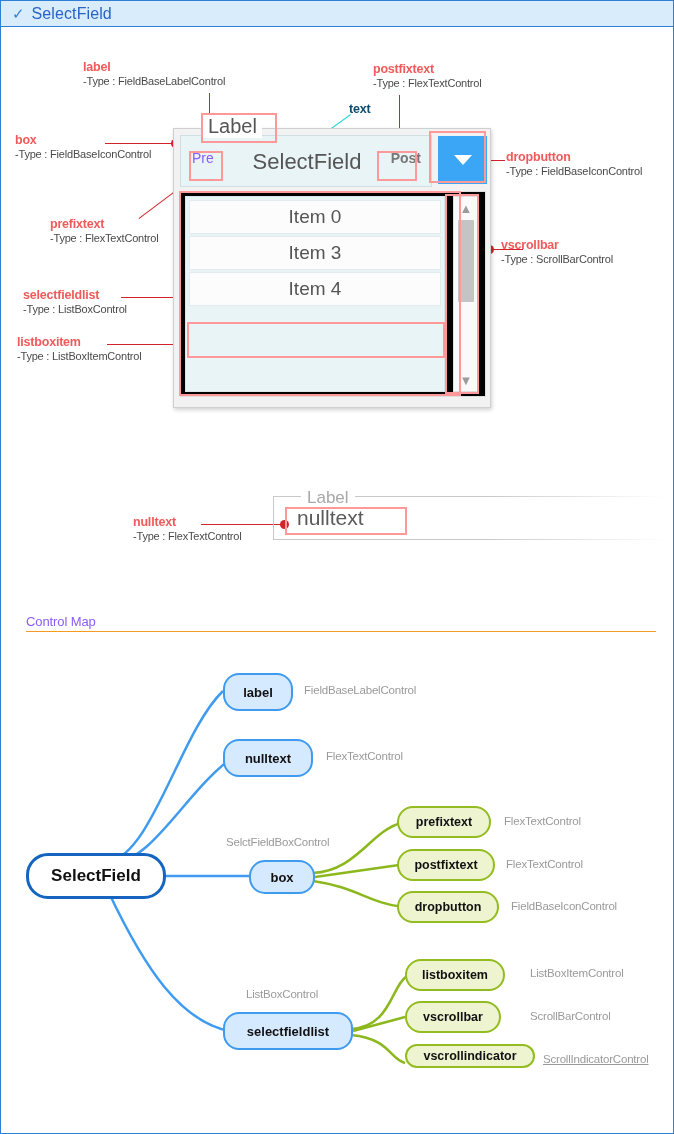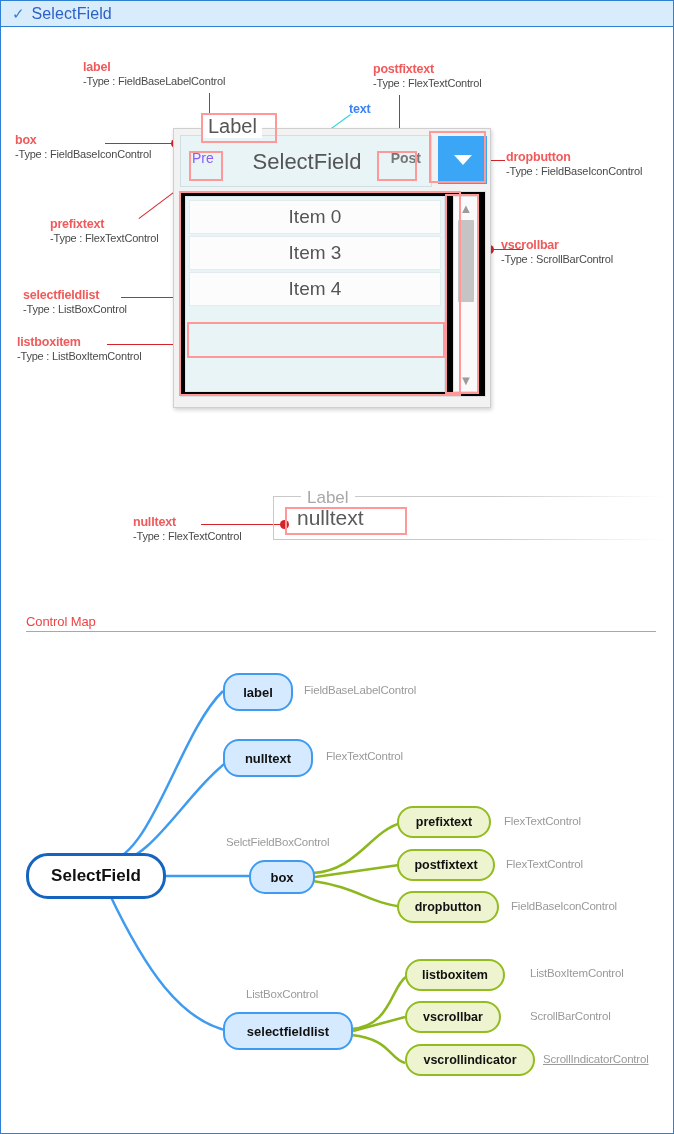--- a/index.html
+++ b/index.html
@@ -33,21 +33,21 @@
   
   .ann{position:absolute;white-space:nowrap;}
   .ann .nm{
     color:#f05a5a;font-size:12.5px;font-weight:bold;display:block;line-height:13px;
     letter-spacing:-0.2px;
   }
   .ann .tp{
     color:#4a4a4a;font-size:11px;display:block;line-height:13px;margin-top:1px;
     letter-spacing:-0.2px;
   }
-  .ann.teal .nm{color:#3b82f6;}
+  .ann.teal .nm{color:#0c4a6e;}
 
   
   .lead{position:absolute;background:#d4242a;}
   .lead.h{height:1px;}
   .lead.v{width:1px;}
   .dot{position:absolute;width:9px;height:9px;border-radius:50%;background:#d4242a;}
   .dot.cyan{background:#13dede;width:9px;height:9px;}
   .diag{position:absolute;transform-origin:0 0;height:1px;background:#d4242a;}
   .diag.cy{background:#25d8d8;}
 
@@ -138,21 +138,21 @@
     position:absolute;left:28px;top:0px;background:#fff;padding:0 6px;
     font-size:17px;color:#a8a8a8;line-height:19px;
   }
   #nullwidget .nulltxt{
     position:absolute;left:24px;top:18px;font-size:21px;color:#5a5a5a;
   }
 
   
   #cmHead{position:absolute;left:25px;top:611px;}
   #cmHead .t{
-    color:#ef4444;font-size:13px;letter-spacing:-0.1px;
+    color:#8b5cf6;font-size:13px;letter-spacing:-0.1px;
   }
   #cmRule{
     position:absolute;left:25px;top:630px;width:630px;height:1px;background:#f59a23;
   }
   #cmap{position:absolute;left:0;top:640px;width:674px;height:470px;}
   #cmap svg{position:absolute;left:0;top:0;}
   .node{
     position:absolute;box-sizing:border-box;display:flex;align-items:center;
     justify-content:center;font-weight:bold;color:#111;white-space:nowrap;
   }
@@ -361,17 +361,17 @@
 
     <div class="node blue" style="left:222px;top:371px;width:130px;height:38px;">selectfieldlist</div>
     <div class="ctype" style="left:245px;top:347px;">ListBoxControl</div>
 
     <div class="node green" style="left:404px;top:318px;width:100px;height:32px;">listboxitem</div>
     <div class="ctype" style="left:529px;top:326px;">ListBoxItemControl</div>
 
     <div class="node green" style="left:404px;top:360px;width:96px;height:32px;">vscrollbar</div>
     <div class="ctype" style="left:529px;top:369px;">ScrollBarControl</div>
 
-    <div class="node green" style="left:404px;top:403px;width:130px;height:32px;">vscrollindicator</div>
+    <div class="node green" style="left:404px;top:403px;width:130px;height:24px;">vscrollindicator</div>
     <div class="ctype" style="left:542px;top:412px;text-decoration:underline;">ScrollIndicatorControl</div>
   </div>
 
 </div>
 
 </body></html>

